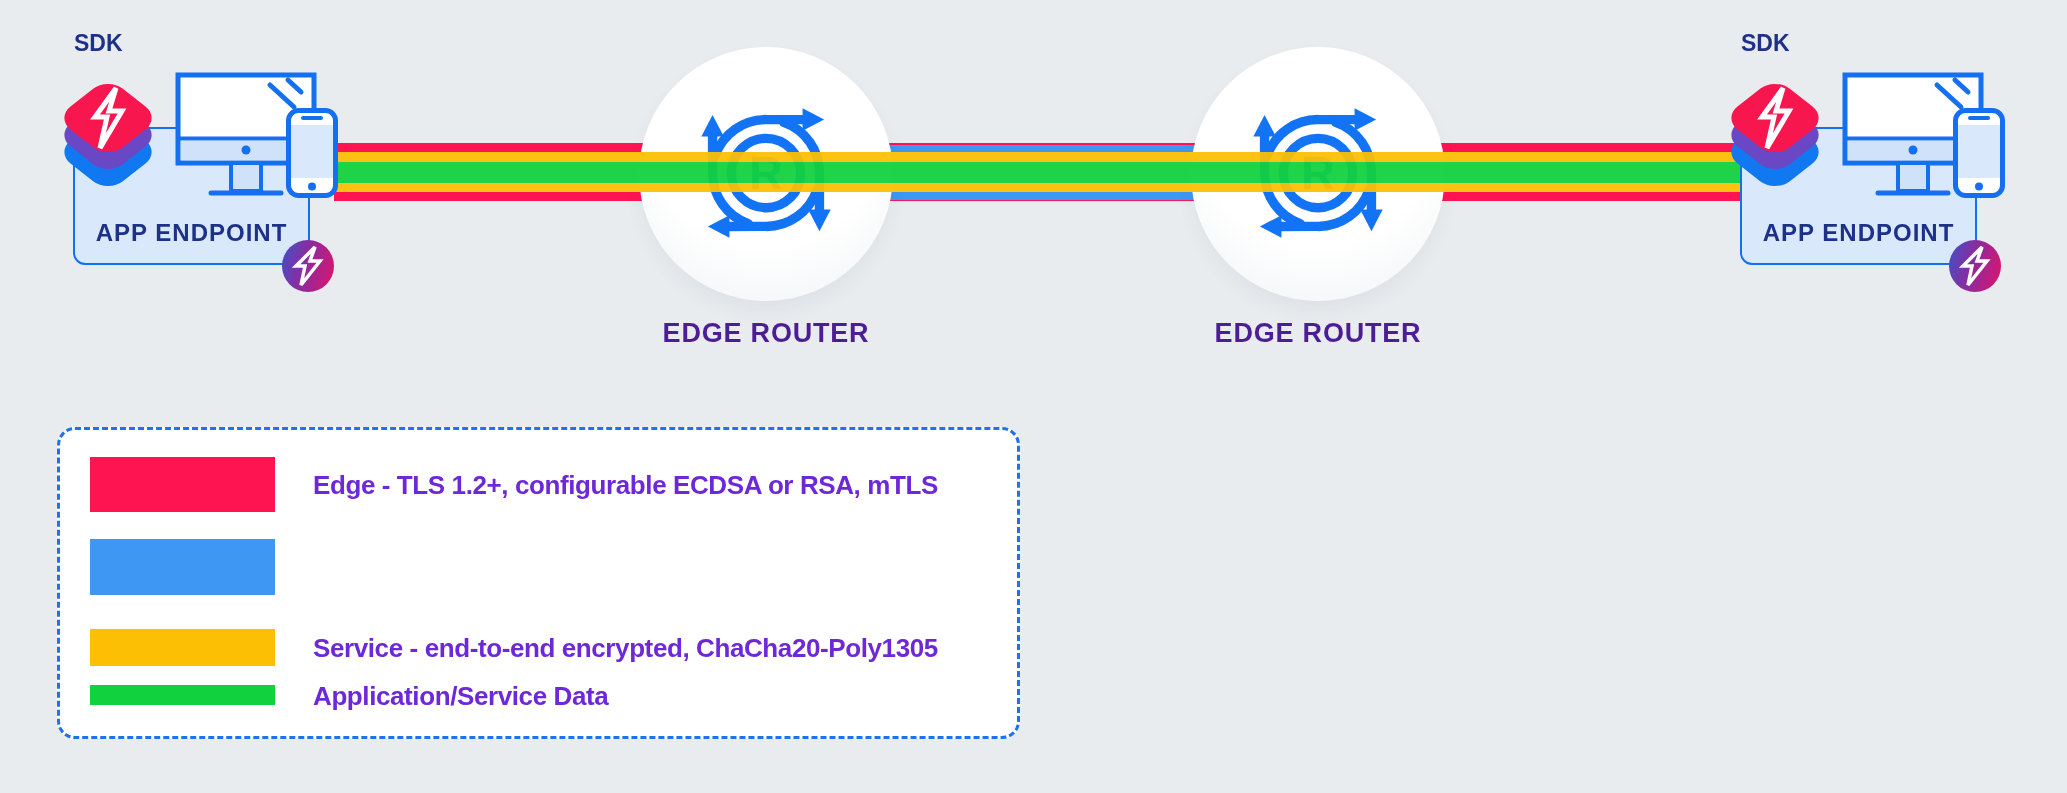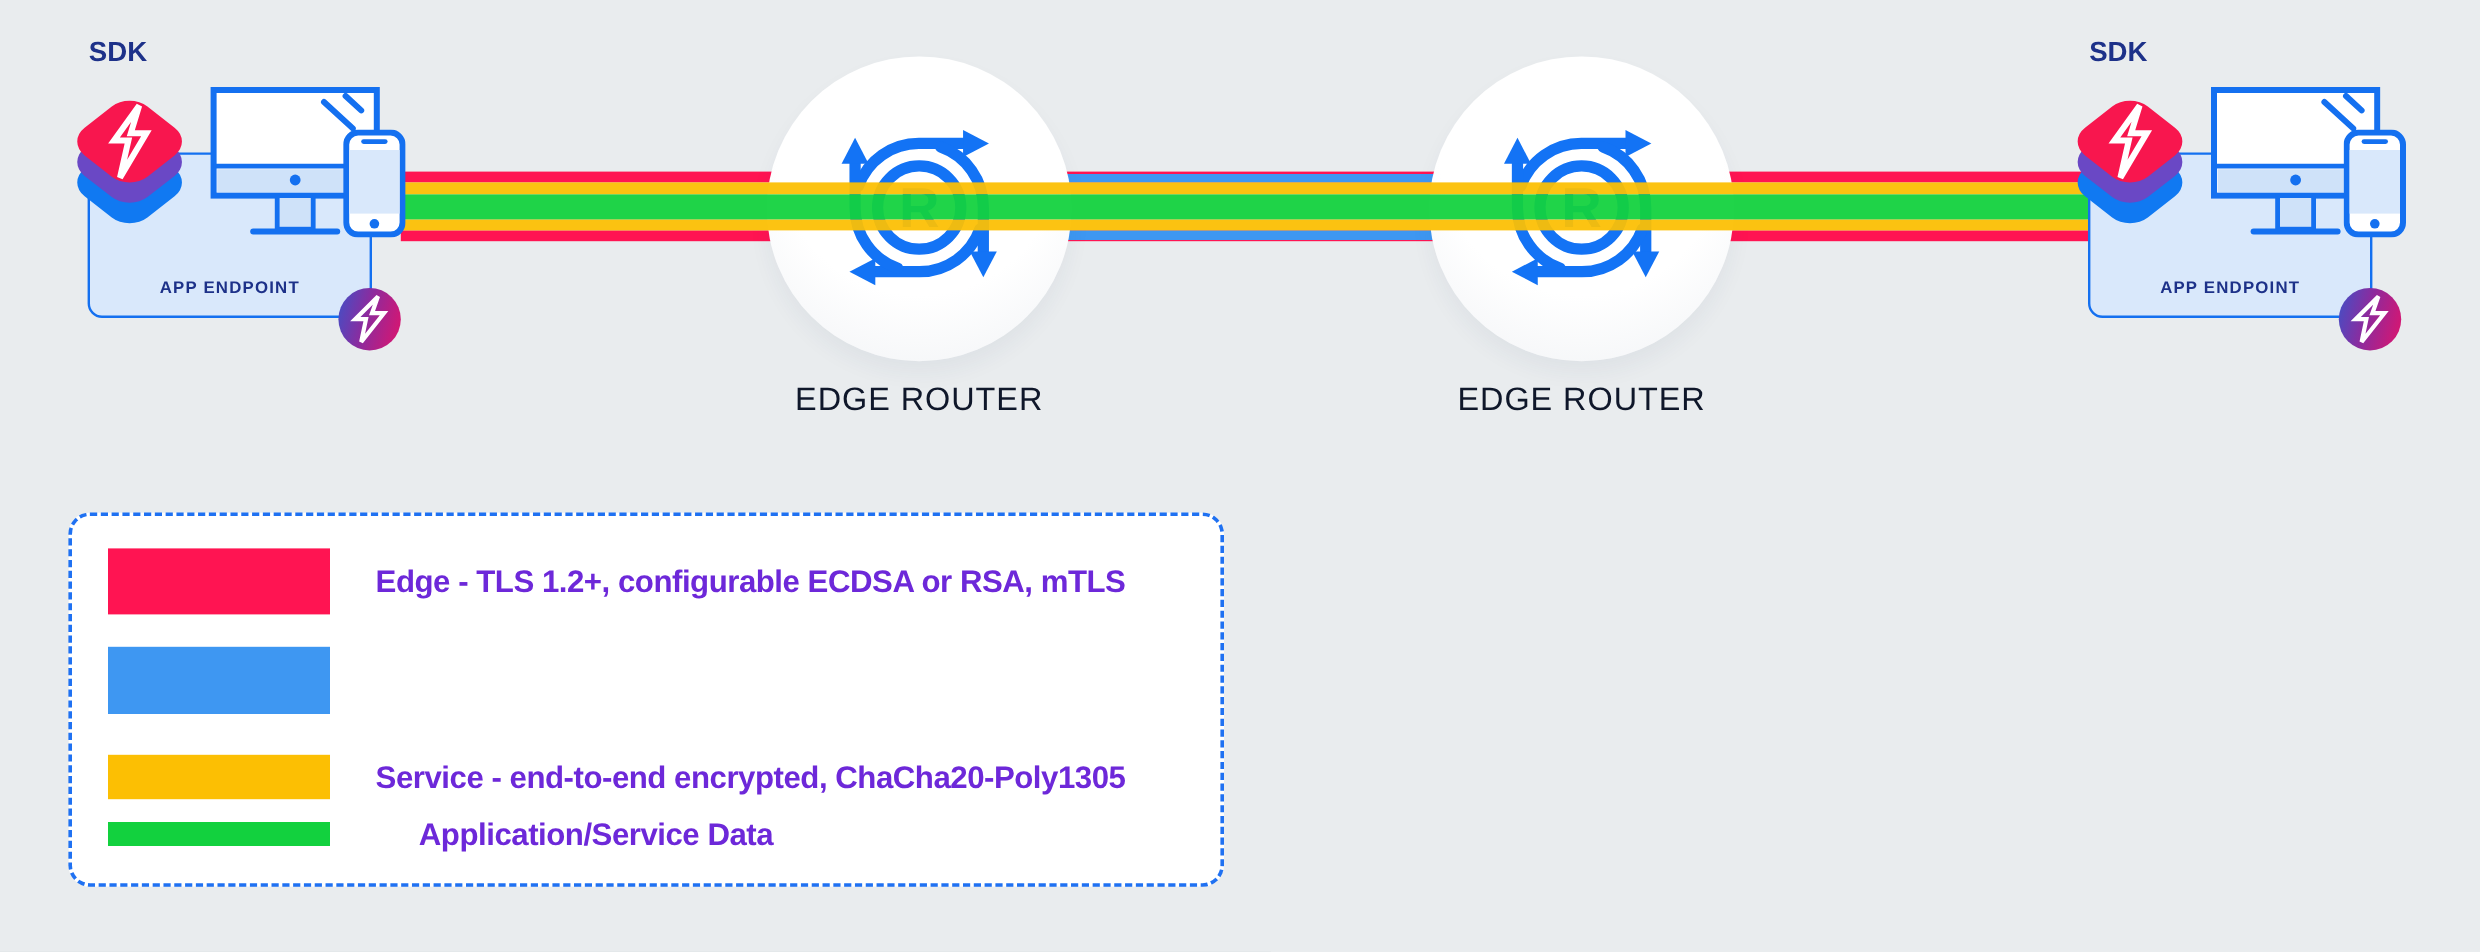--- a/index.html
+++ b/index.html
@@ -22,59 +22,59 @@
   .router-circle{position:absolute;width:254px;height:254px;border-radius:50%;
     background:radial-gradient(circle at 50% 32%, #ffffff 55%, #f0f2f5 92%, #ecee f1 100%);
     background:radial-gradient(circle at 50% 32%, #ffffff 55%, #f0f2f5 100%);
     box-shadow:0 10px 18px rgba(40,60,90,.05);z-index:3;}
   .router-left{left:639px;top:47px;}
   .router-right{left:1191px;top:47px;}
   .router-icon{position:absolute;width:150px;height:150px;z-index:3;}
   .router-icon-left{left:691px;top:98px;}
   .router-icon-right{left:1243px;top:98px;}
   .router-label{position:absolute;top:318px;width:300px;text-align:center;
-    color:#0f172a;font-size:27px;font-weight:400;letter-spacing:.8px;z-index:5;}
+    color:#4c1d95;font-size:27px;font-weight:700;letter-spacing:.8px;z-index:5;}
   .router-label-left{left:616px;}
   .router-label-right{left:1168px;}
 
   
   .endpoint{position:absolute;top:0;width:400px;height:320px;z-index:5;}
   .endpoint-left{left:0;}
   .endpoint-right{left:1667px;}
   .sdk-label{position:absolute;left:74px;top:30px;color:#1d3189;font-size:23px;font-weight:600;}
   .diamond{position:absolute;width:74px;height:74px;border-radius:21px;
     transform:scaleY(.78) rotate(45deg);transform-origin:center;}
   .d-blue  {left:71px;top:115px;}
   .d-purple{left:71px;top:98px;}
   .d-red   {left:71px;top:81px;}
   .sdk-bolt{position:absolute;left:88px;top:84px;width:40px;height:68px;}
   .card{position:absolute;left:73px;top:127px;width:237px;height:138px;border-radius:12px;
     background:#d9e8fb;border:2.5px solid #1470f0;box-sizing:border-box;}
   .card-label{position:absolute;left:0;bottom:16px;width:100%;text-align:center;
-    color:#1d3189;font-size:14px;font-weight:600;letter-spacing:1px;}
+    color:#1d3189;font-size:24px;font-weight:600;letter-spacing:1px;}
   .monitor{position:absolute;left:175px;top:72px;width:142px;height:126px;}
   .phone{position:absolute;left:286px;top:108px;width:52px;height:90px;}
   .bolt-badge{position:absolute;left:282px;top:240px;width:52px;height:52px;border-radius:50%;
     background:linear-gradient(105deg,#3f51c8 0%,#8c2b9e 45%,#e0136b 100%);}
   .bolt-badge svg{position:absolute;left:9px;top:5px;}
 
   
   .legend{position:absolute;left:57px;top:427px;width:963px;height:312px;box-sizing:border-box;
     background:#ffffff;border:3px dashed #1f71f2;border-radius:18px;z-index:6;}
   .legend-swatch{position:absolute;left:30px;width:185px;}
   .sw-0{top:27px;height:55px;}
   .sw-1{top:109px;height:56px;}
   .sw-2{top:199px;height:37px;}
   .sw-3{top:255px;height:20px;}
   .legend-label{position:absolute;left:253px;transform:translateY(-50%);
     color:#6d28d9;font-size:26px;font-weight:600;letter-spacing:-.4px;white-space:nowrap;}
   .lb-0{top:55px;}
   .lb-1{top:138px;}
   .lb-2{top:218px;}
-  .lb-3{top:266px;margin-left:36px;}
+  .lb-3{top:266px;}
 </style>
 </head>
 <body>
 
 <div class="canvas">
 
   <div class="stripe stripe-base red-top" style="background: rgb(255, 20, 82);"></div>
   <div class="stripe stripe-base red-bot" style="background: rgb(255, 20, 82);"></div>
   <div class="stripe blue-top" style="background: rgb(62, 151, 242);"></div>
   <div class="stripe blue-bot" style="background: rgb(62, 151, 242);"></div>

